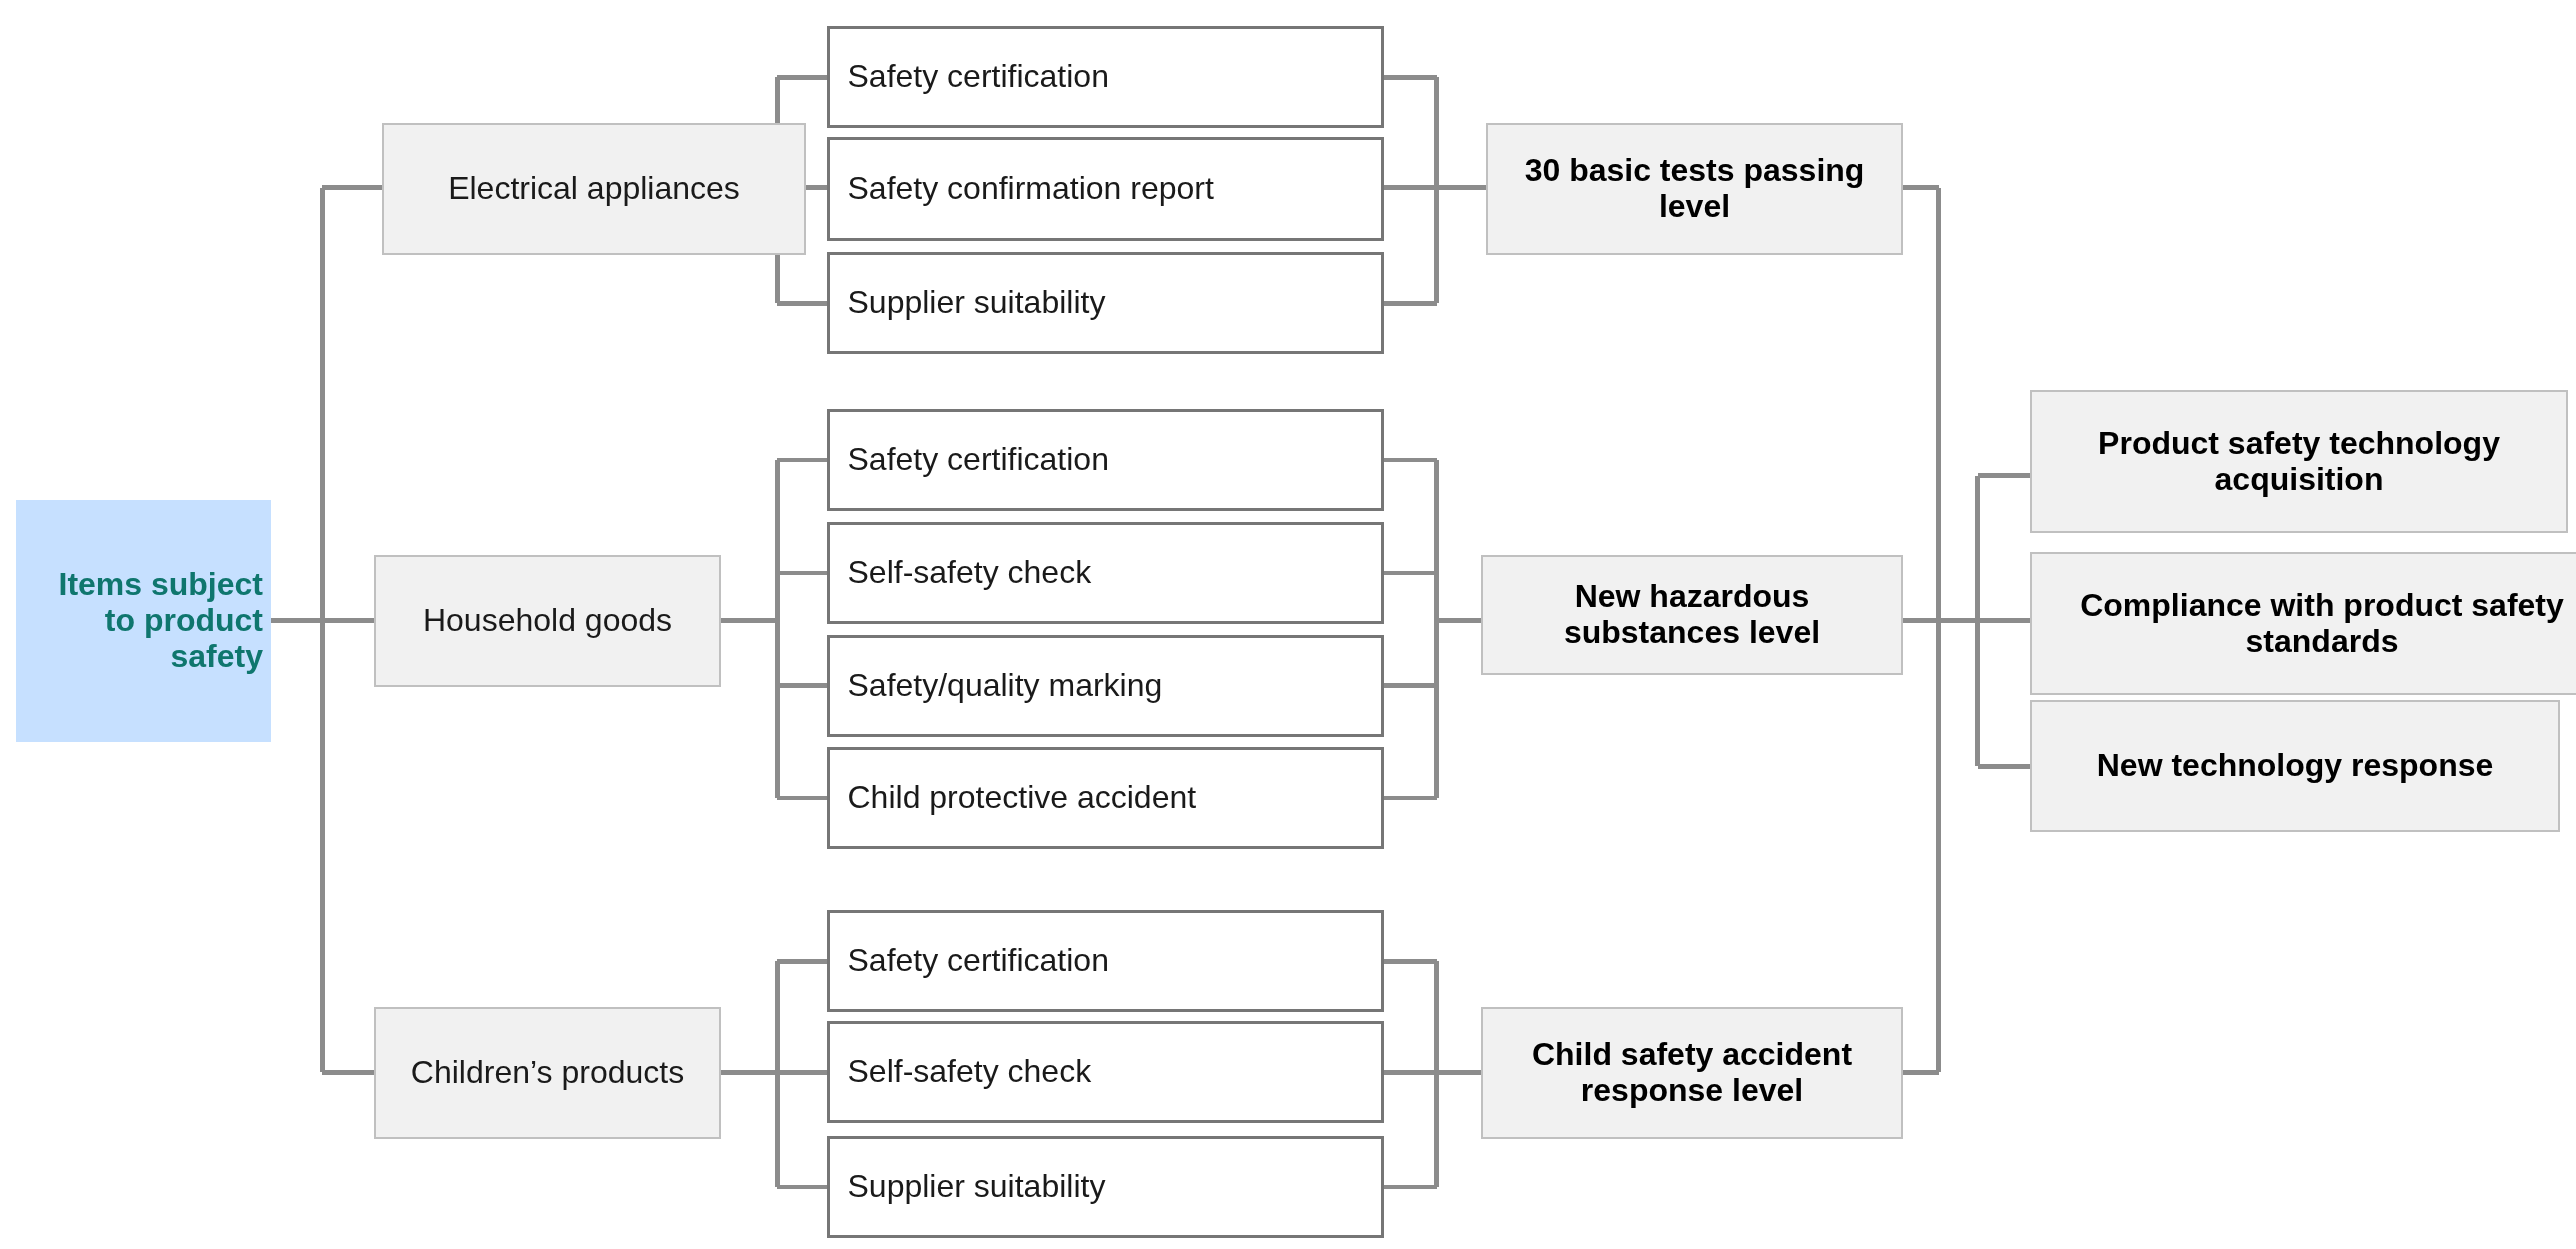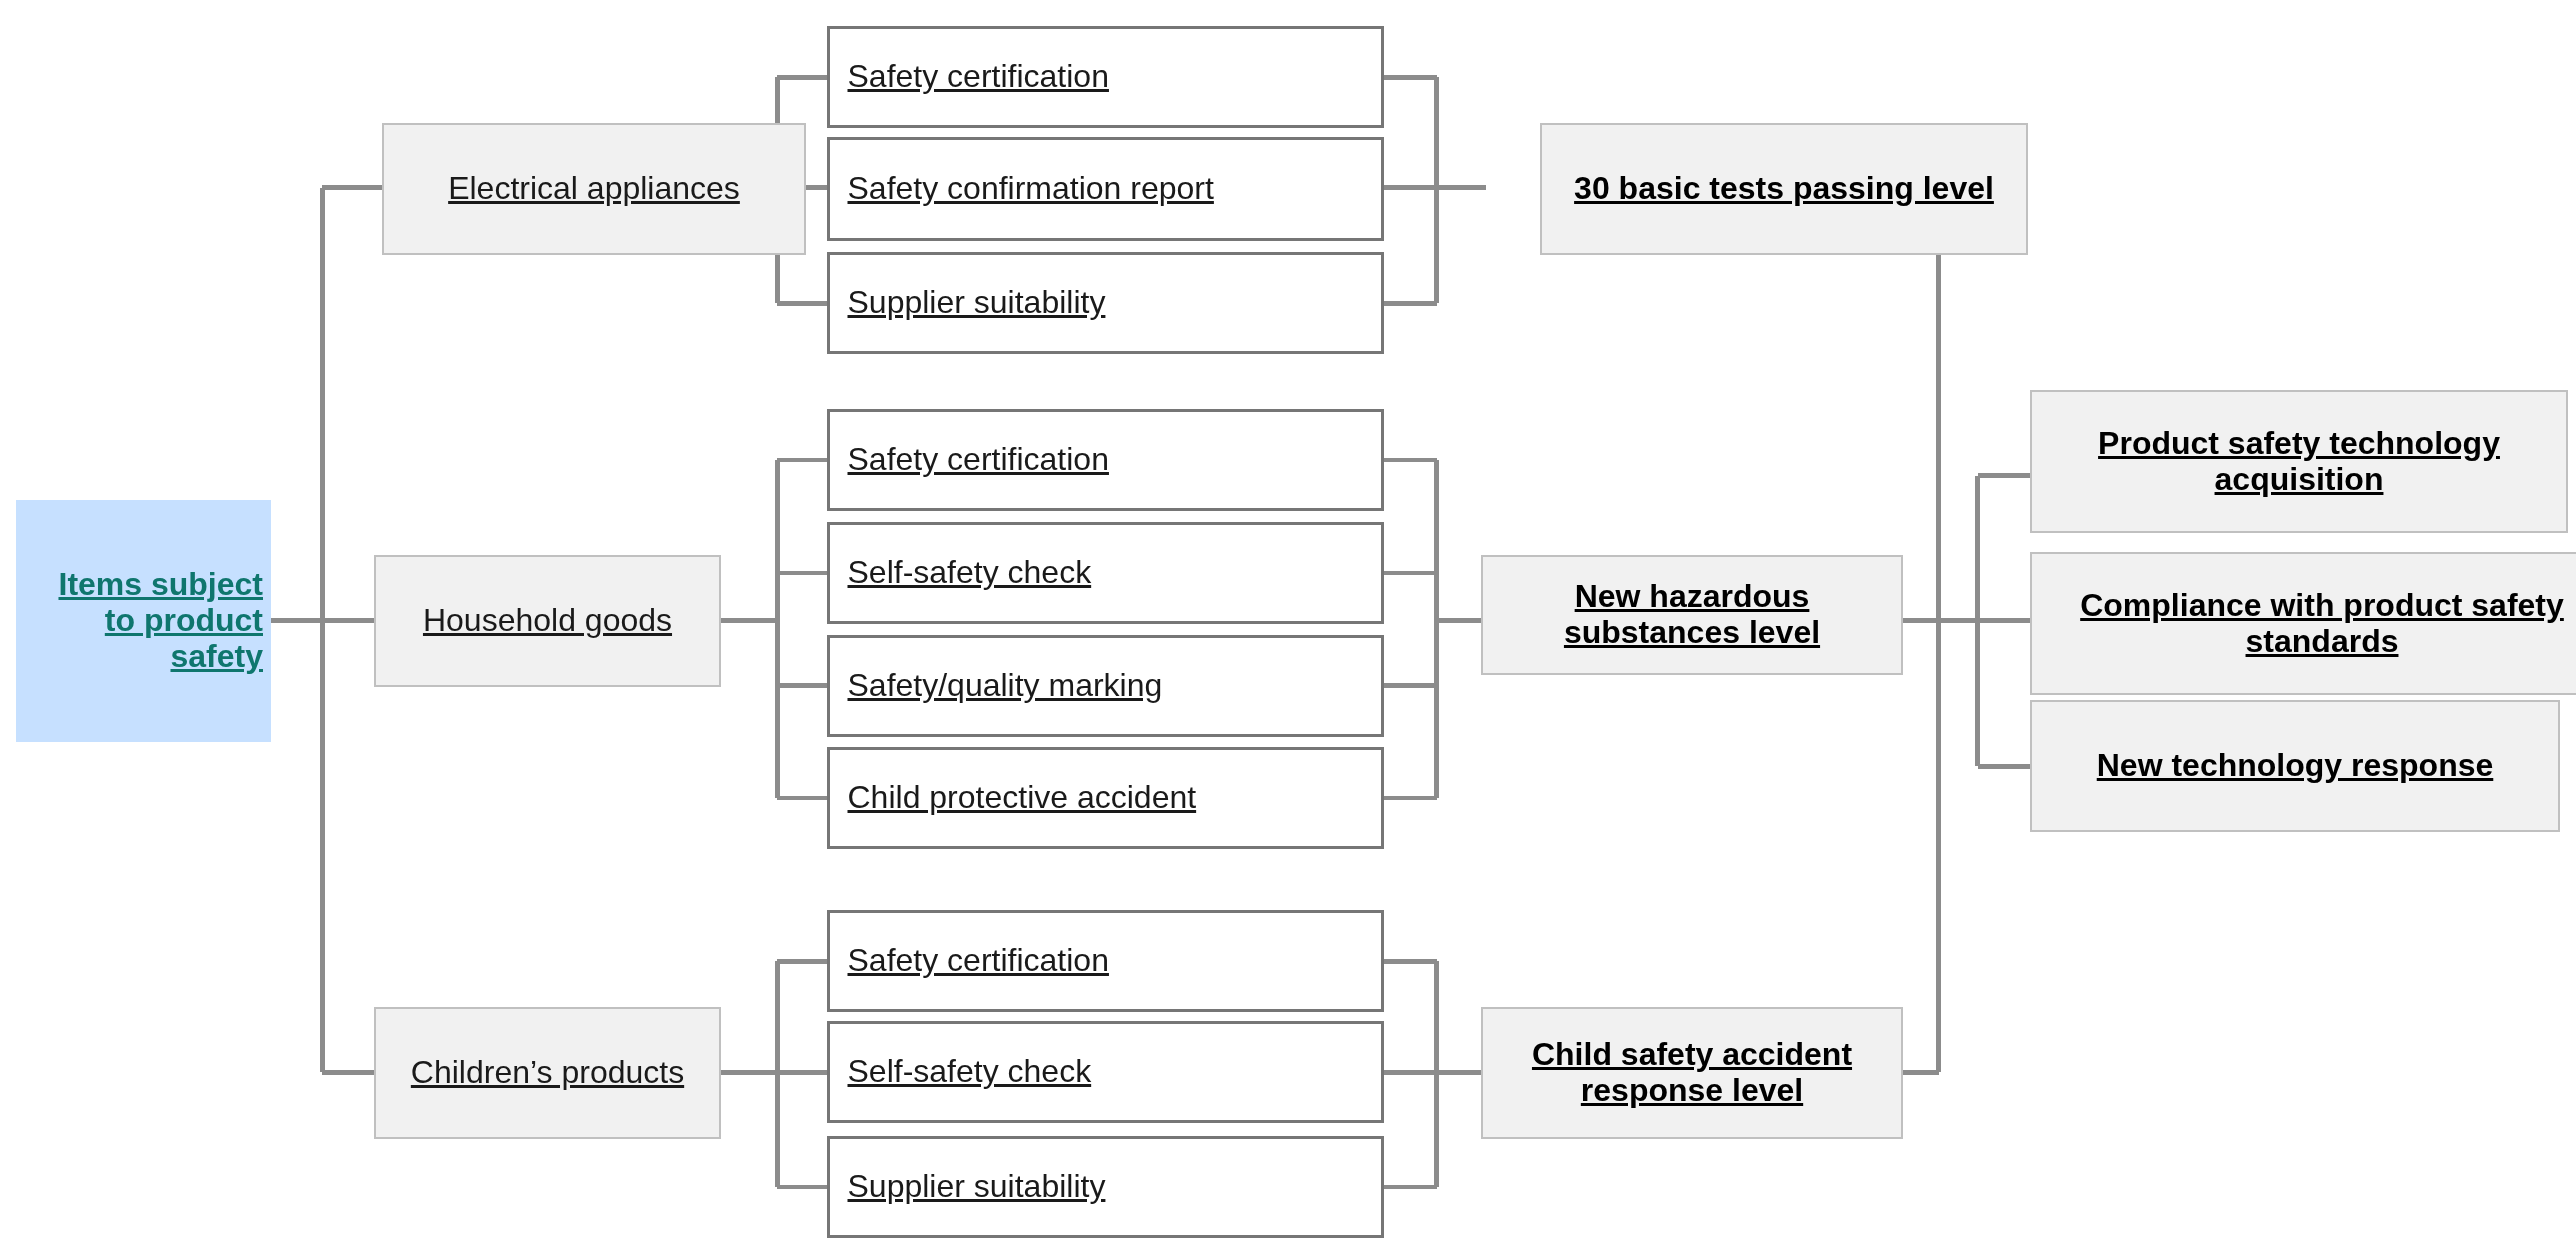--- a/index.html
+++ b/index.html
@@ -21,21 +21,20 @@
     width: 2576px;
     height: 1250px;
     pointer-events: none;
   }
   .node {
     position: absolute;
     box-sizing: border-box;
     display: flex;
     align-items: center;
     line-height: 1.12;
-    text-decoration: underline;
   }
   
   .node.root {
     background: #c6e0ff;
     border: none;
     justify-content: center;
     text-align: right;
     font-weight: bold;
     font-size: 32px;
     color: #0f766e;
@@ -193,21 +192,21 @@
   <div class="node leaf" style="left:827px; top:910px; width:557px; height:102px;">
     <span>Safety certification</span>
   </div>
   <div class="node leaf" style="left:827px; top:1021px; width:557px; height:102px;">
     <span>Self-safety check</span>
   </div>
   <div class="node leaf" style="left:827px; top:1136px; width:557px; height:102px;">
     <span>Supplier suitability</span>
   </div>
 
-  <div class="node level" style="left:1540px; top:123px; width:488px; height:132px;">
+  <div class="node level" style="left:1486px; top:123px; width:417px; height:132px;">
     <span>30 basic tests passing level</span>
   </div>
 
   <div class="node level" style="left:1481px; top:555px; width:422px; height:120px;">
     <span>New hazardous substances level</span>
   </div>
 
   <div class="node level" style="left:1481px; top:1007px; width:422px; height:132px;">
     <span>Child safety accident response level</span>
   </div>

